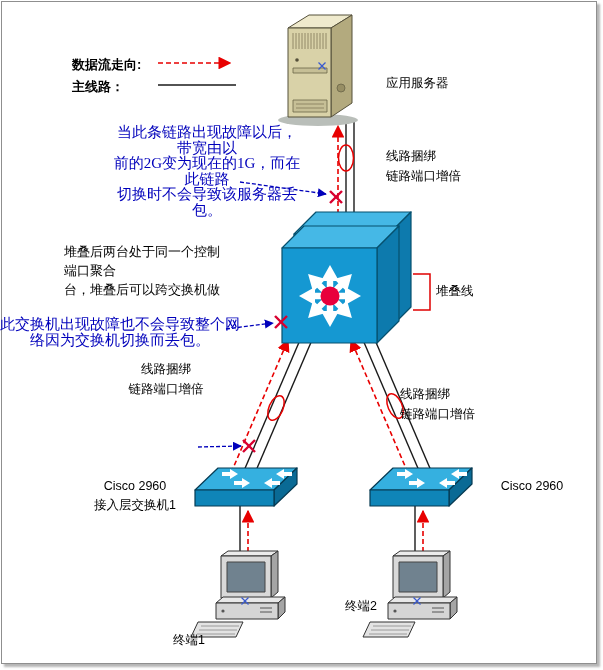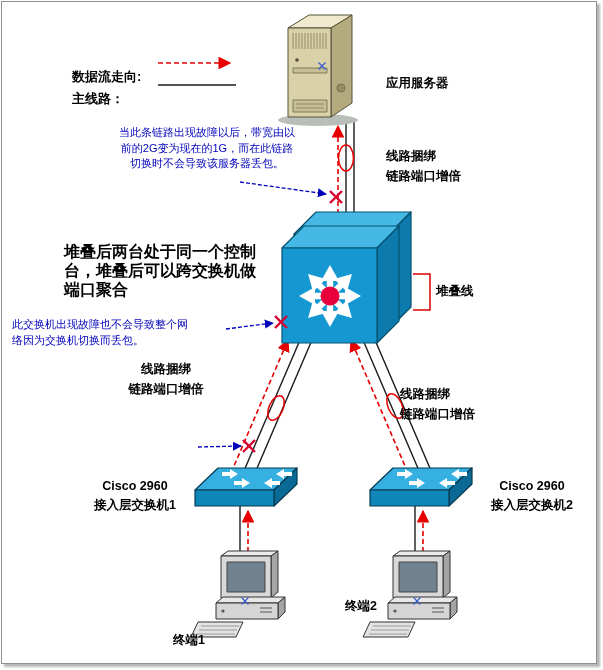--- a/index.html
+++ b/index.html
@@ -1,23 +1,23 @@
 <!DOCTYPE html>
 <html><head>
 <meta charset="utf-8">
 <style>
   html,body{margin:0;padding:0;background:#fff;}
   .canvas{position:relative;width:603px;height:670px;background:#fff;overflow:hidden;
           font-family:"Liberation Sans",sans-serif;}
   .sheet{position:absolute;left:1px;top:1px;width:594px;height:661px;background:#fff;
          border:1px solid #8f8f8f;box-shadow:3px 3px 2px rgba(110,110,110,.5);}
   svg.layer{position:absolute;left:0;top:0;z-index:2;}
-  .lbl{position:absolute;z-index:3;color:#000;font-size:12.5px;line-height:19px;white-space:nowrap;font-weight:bold;}
-  .bold{font-weight:bold;font-size:13px;margin-top:12px;}
-  .note{position:absolute;z-index:3;color:#0000bb;font-size:11px;line-height:15.5px;text-align:center;}
+  .lbl{position:absolute;z-index:3;color:#000;font-size:12.5px;line-height:19px;white-space:nowrap;}
+  .bold{font-weight:bold;font-size:13px;}
+  .note{position:absolute;z-index:3;color:#0000bb;font-size:15px;line-height:15.5px;text-align:center;font-family:Liberation Serif, serif;}
   .center{text-align:center;}
   .ln{stroke:#1a1a1a;stroke-width:1.4;}
   .fl{stroke:#e80000;stroke-width:1.6;fill:none;stroke-dasharray:5 3;}
   .bl{stroke:#0000bb;stroke-width:1.3;fill:none;stroke-dasharray:4 2;}
   .el{stroke:#e80000;stroke-width:1.5;fill:none;}
 </style>
 </head>
 <body>
 
 <div class="canvas">
@@ -191,29 +191,29 @@
     <div>当此条链路出现故障以后，带宽由以</div>
     <div>前的2G变为现在的1G，而在此链路</div>
     <div>切换时不会导致该服务器丢包。</div>
   </div>
 
   <div class="lbl" style="left:386px;top:146px;line-height:20px">
     <div>线路捆绑</div>
     <div>链路端口增倍</div>
   </div>
 
-  <div class="lbl" style="left:64px;top:242px;font-size:16px">
+  <div class="lbl" style="left:64px;top:242px;font-size:13px">
     <div>堆叠后两台处于同一个控制</div>
+    <div>端口聚合</div>
     <div>台，堆叠后可以跨交换机做</div>
-    <div>端口聚合</div>
   </div>
 
   <div class="lbl" style="left:436px;top:282px">堆叠线</div>
 
-  <div class="note" style="left:12px;top:317px;text-align:left">
+  <div class="note" style="left:0;top:317px;text-align:center">
     <div>此交换机出现故障也不会导致整个网</div>
     <div>络因为交换机切换而丢包。</div>
   </div>
 
   <div class="lbl center" style="left:118px;top:359px;width:96px;line-height:20px">
     <div>线路捆绑</div>
     <div>链路端口增倍</div>
   </div>
 
   <div class="lbl" style="left:400px;top:384px;line-height:20px">
@@ -224,18 +224,17 @@
   <div class="note" style="left:26px;top:398px;width:176px">
   </div>
 
   <div class="lbl center" style="left:84px;top:477px;width:102px">
     <div>Cisco 2960</div>
     <div>接入层交换机1</div>
   </div>
 
   <div class="lbl center" style="left:478px;top:477px;width:108px">
     <div>Cisco 2960</div>
-    <div>接入层交换机2</div>
   </div>
 
   <div class="lbl" style="left:173px;top:631px">终端1</div>
   <div class="lbl" style="left:345px;top:597px">终端2</div>
 </div>
 
 </body></html>

